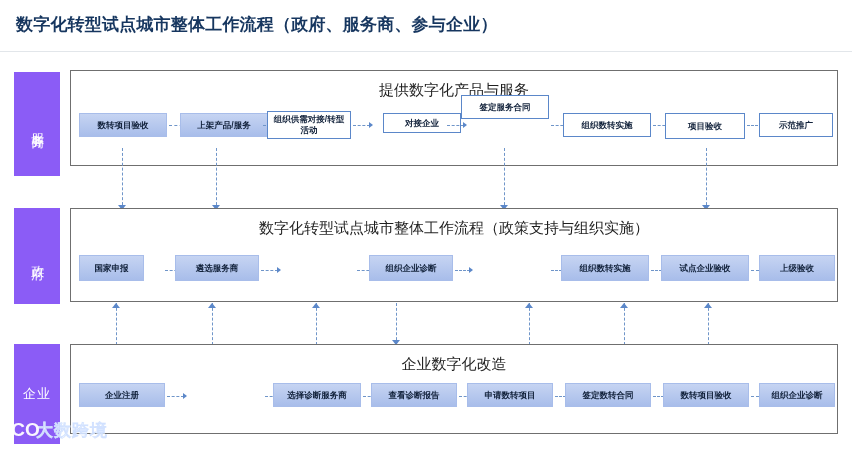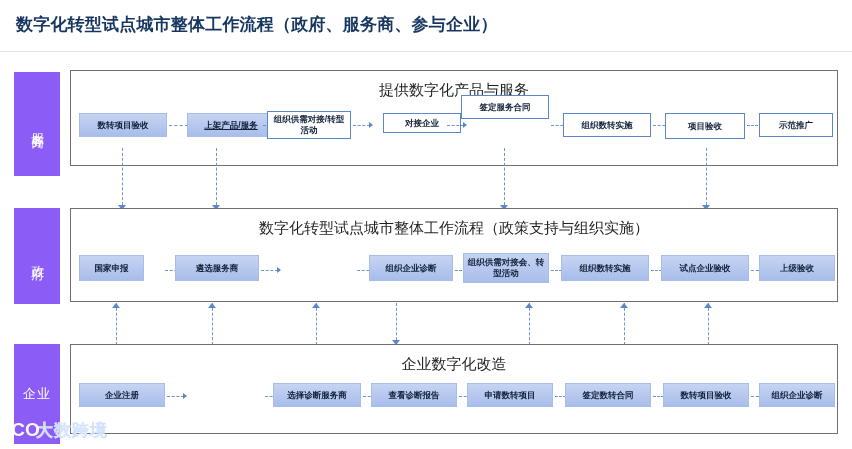--- a/index.html
+++ b/index.html
@@ -145,21 +145,21 @@
 
     <div class="lane-box" style="left:70px;top:70px;width:768px;height:96px;">
       <div class="lane-title">提供数字化产品与服务</div>
 
       <div class="steps">
         <div class="step filled" style="left:8px;top:42px;width:88px;height:24px;">数转项目验收</div>
         <div class="harrow" style="left:98px;top:49px;width:22px;">
             <span class="hline"></span>
             <span class="hhead"></span>
           </div>
-        <div class="step filled" style="left:116px;top:42px;width:88px;height:24px;text-decoration:underline;">上架产品/服务</div>
+        <div class="step filled" style="left:109px;top:42px;width:88px;height:24px;">上架产品/服务</div>
         <div class="harrow" style="left:192px;top:49px;width:20px;">
             <span class="hline"></span>
             <span class="hhead"></span>
           </div>
         <div class="step outline" style="left:196px;top:40px;width:84px;height:28px;">组织供需对接/转型活动</div>
         <div class="harrow" style="left:282px;top:49px;width:20px;">
             <span class="hline"></span>
             <span class="hhead"></span>
           </div>
         <div class="step outline" style="left:312px;top:42px;width:78px;height:20px;">对接企业</div>
@@ -223,21 +223,20 @@
           </div>
         <div class="harrow" style="left:286px;top:56px;width:20px;">
             <span class="hline"></span>
             <span class="hhead"></span>
           </div>
         <div class="step filled" style="left:298px;top:46px;width:84px;height:26px;">组织企业诊断</div>
         <div class="harrow" style="left:384px;top:56px;width:18px;">
             <span class="hline"></span>
             <span class="hhead"></span>
           </div>
-        <div class="step filled" style="left:392px;top:44px;width:86px;height:30px;">组织供需对接会、转型活动</div>
         <div class="harrow" style="left:480px;top:56px;width:18px;">
             <span class="hline"></span>
             <span class="hhead"></span>
           </div>
         <div class="step filled" style="left:490px;top:46px;width:88px;height:26px;">组织数转实施</div>
         <div class="harrow" style="left:580px;top:56px;width:18px;">
             <span class="hline"></span>
             <span class="hhead"></span>
           </div>
         <div class="step filled" style="left:590px;top:46px;width:88px;height:26px;">试点企业验收</div>

